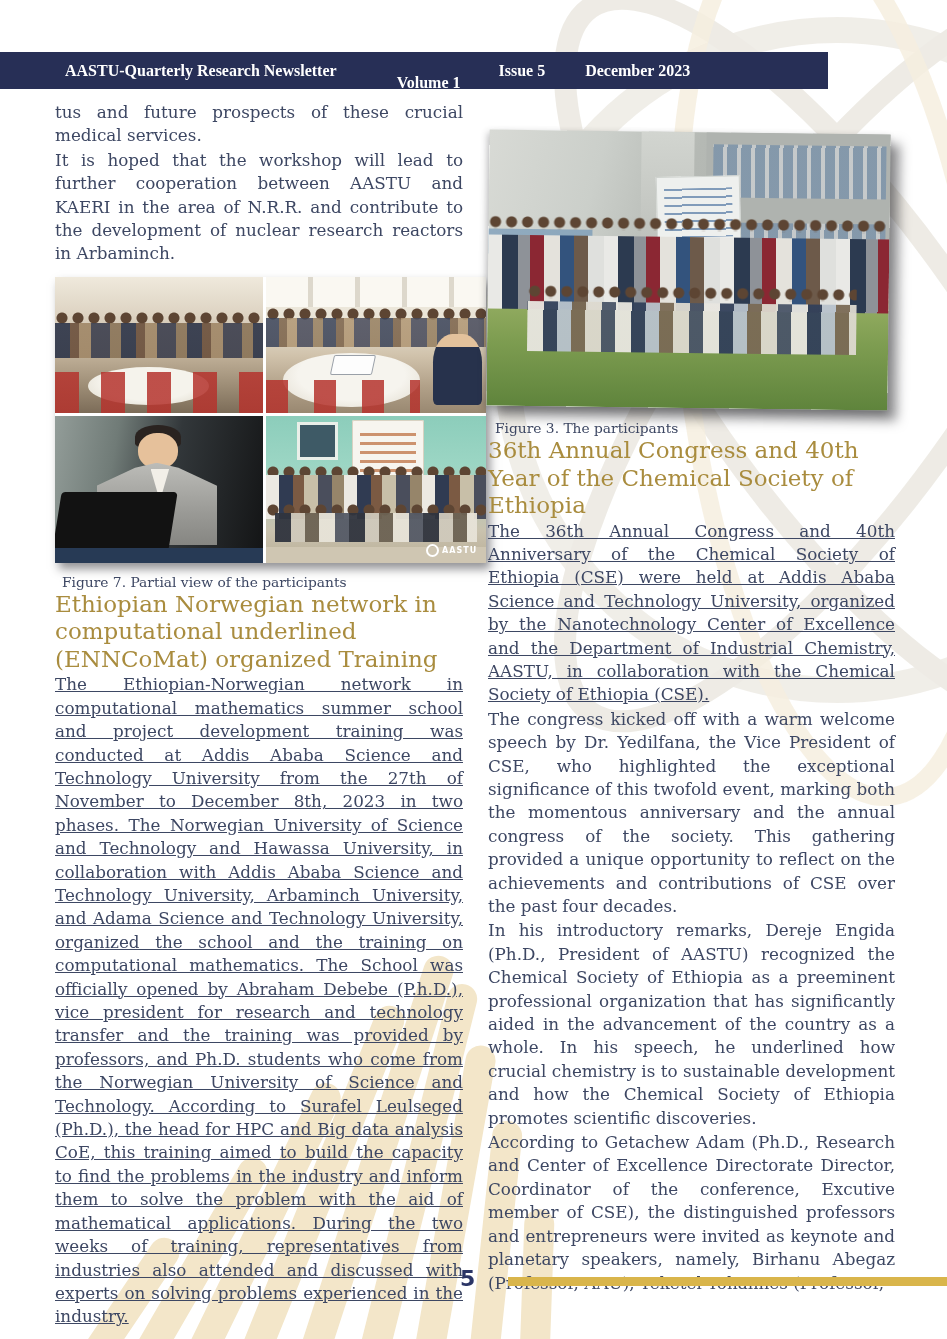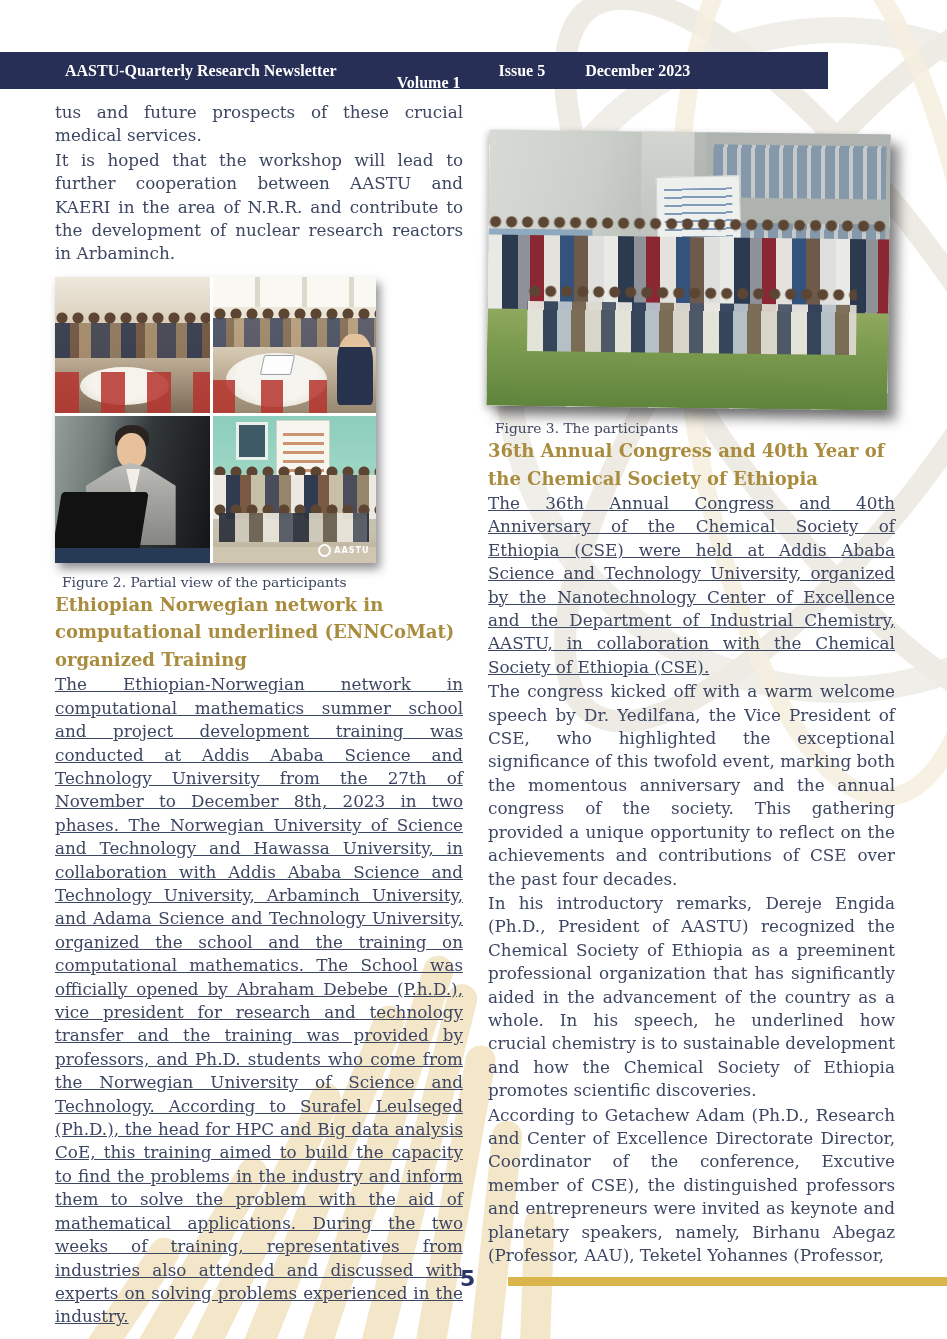--- a/index.html
+++ b/index.html
@@ -20,25 +20,25 @@
   .header-bar .hb-vol{margin-left:60px;margin-top:24px;}
   .header-bar .hb-issue{margin-left:38px;}
   .header-bar .hb-date{margin-left:40px;}
 
   
   .col{position:absolute;z-index:2;}
   .col-left{left:55px;top:101px;width:408px;}
   .col-right{left:488px;top:93px;width:407px;margin-top:39px;}
   p.body{margin:0;font-size:16.8px;line-height:23.4px;text-align:justify;color:#3d4763;}
   p.body + p.body{margin-top:1px;}
-  h2.art{margin:0;font-size:18px;line-height:27.5px;font-weight:bold;color:#a98c3e;}
+  h2.art{margin:0;font-size:23px;line-height:27.5px;font-weight:normal;color:#a98c3e;}
   .caption{font-size:13.8px;color:#3d4763;padding-left:7px;}
 
   
-  .collage{margin-top:11px;width:321px;height:286px;display:grid;
+  .collage{margin-top:11px;width:431px;height:286px;display:grid;
            grid-template-columns:48.2% 1fr;grid-template-rows:47.5% 1fr;gap:3px;background:#fff;
            box-shadow:4px 6px 9px rgba(40,40,45,.5);}
   .ph{position:relative;overflow:hidden;}
   .heads-row{position:absolute;left:0;right:0;height:13px;
              background-image:radial-gradient(circle at 7px 6px,#5d4533 5px,rgba(0,0,0,0) 6px);
              background-size:16px 13px;background-repeat:repeat-x;}
   
   .ph-confA{background:linear-gradient(180deg,#efe9dc 0%,#ddd3c2 28%,#c4b49c 55%,#9d8d76 80%,#7c6c58 100%);}
   .ph-confA .crowd{position:absolute;top:34%;left:0;right:0;height:26%;opacity:.9;
       background:repeating-linear-gradient(90deg,#2c3448 0 15px,#6b503c 15px 24px,#a08767 24px 36px,#3c3f4e 36px 55px,#8a7458 55px 66px);}
@@ -190,21 +190,21 @@
         <span class="crowd-crouch"></span>
         <span class="ground"></span>
         <span class="aastu-mark">
           <span class="gear"></span>
           <span>AASTU</span>
         </span>
       </div>
     </div>
 
     <div class="fig-caption-wrap">
-      <span class="caption">Figure 2.  Partial view of the participants</span>
+      <span class="caption">Figure 7.  Partial view of the participants</span>
     </div>
 
     <h2 class="art mt14">Ethiopian Norwegian network in computational underlined (ENNCoMat) organized Training</h2>
     <p class="body mt6">The Ethiopian-Norwegian network in computational mathematics summer school and project development training was conducted at Addis Ababa Science and Technology University from the 27th of November to December 8th, 2023 in two phases. The Norwegian University of Science and Technology and Hawassa University, in collaboration with Addis Ababa Science and Technology University, Arbaminch University, and Adama Science and Technology University, organized the school and the training on computational mathematics. The School was officially opened by Abraham Debebe (P.h.D.), vice president for research and technology transfer and the training was provided by professors, and Ph.D. students who come from the Norwegian University of Science and Technology. According to Surafel Leulseged (Ph.D.), the head for HPC and Big data analysis CoE, this training aimed to build the capacity to find the problems in the industry and inform them to solve the problem with the aid of mathematical applications. During the two weeks of training, representatives from industries also attended and discussed with experts on solving problems experienced in the industry.</p>
   </div>
 
   <div class="col col-right">
     <div class="photo-fig3">
       <span class="bldg">
         <span class="win-band wb1"></span>

